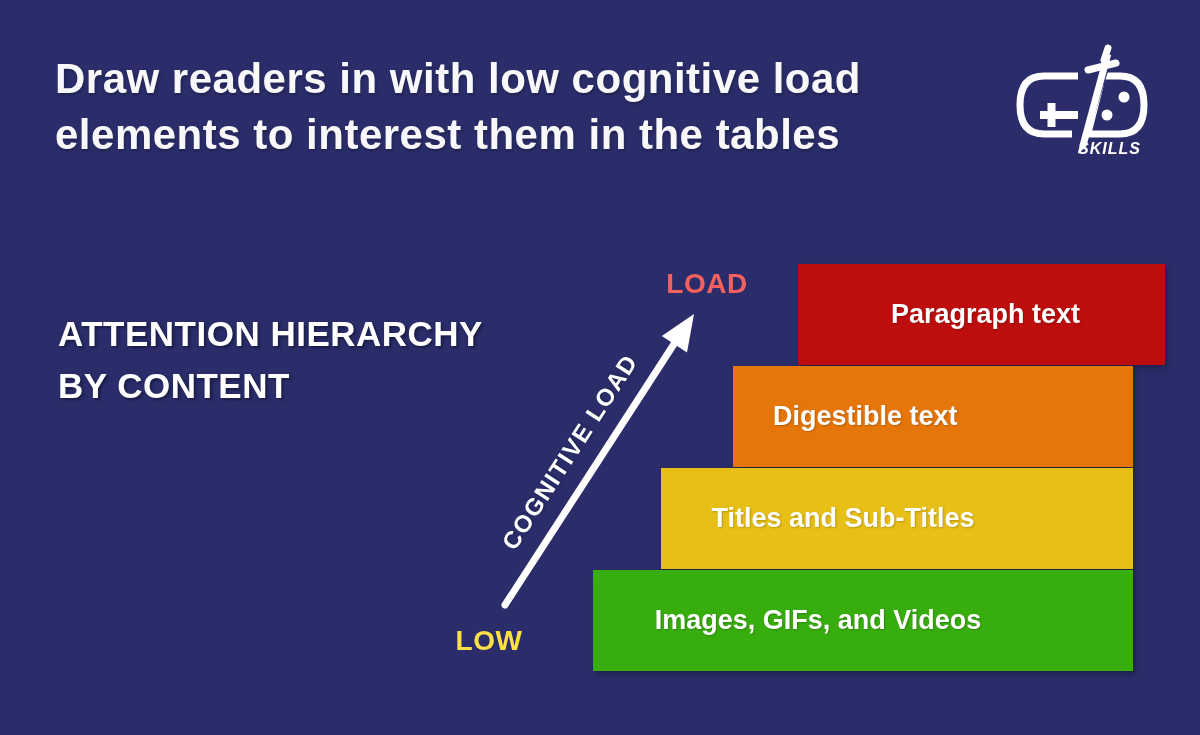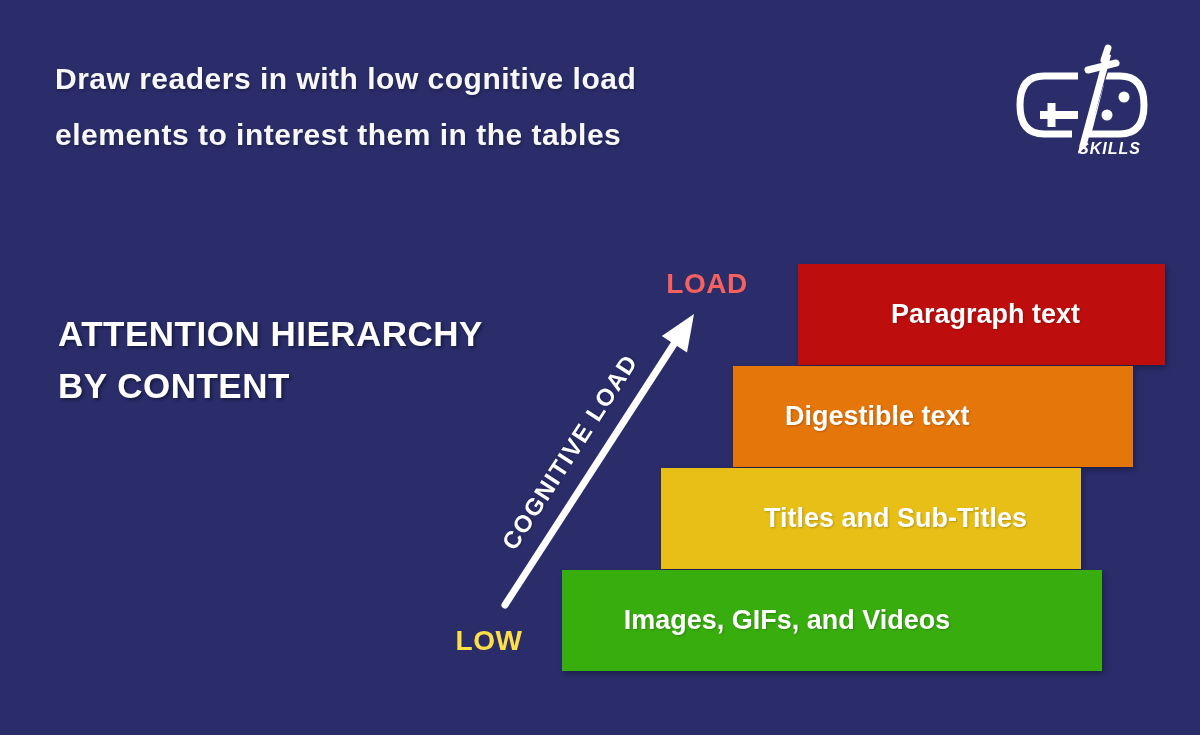--- a/index.html
+++ b/index.html
@@ -10,21 +10,21 @@
   .canvas{
     position:relative;
     width:1200px;height:735px;
     background:#2A2D69;
     overflow:hidden;
   }
 
   
   .title{
     position:absolute;left:55px;top:51px;
-    font-size:30px;line-height:56px;font-weight:700;
+    font-size:42px;line-height:56px;font-weight:700;
     letter-spacing:.5px;color:#F8F8FA;
     text-shadow:1px 2px 3px rgba(0,0,0,.25);
   }
   .logo{
     position:absolute;left:1012px;top:40px;width:140px;height:122px;
   }
 
   
   .heading{
     position:absolute;left:58px;top:308px;
@@ -53,23 +53,23 @@
 
   
   .bar{
     position:absolute;
     display:flex;align-items:center;justify-content:center;
     color:#FFFFFF;font-weight:700;font-size:27px;
     box-shadow:2px 3px 5px rgba(15,17,45,.45);
     text-shadow:1px 1px 2px rgba(0,0,0,.22);
   }
   .bar-0{left:798px;top:264px;width:335px;height:101px;}
-  .bar-1{left:733px;top:366px;width:400px;height:101px;justify-content:flex-start;padding-left:52px;box-sizing:border-box;}
-  .bar-2{left:661px;top:468px;width:420px;height:101px;justify-content:flex-end;}
-  .bar-3{left:562px;top:570px;width:540px;height:101px;text-align:right;}
+  .bar-1{left:733px;top:366px;width:400px;height:101px;justify-content:flex-start;padding-left:40px;box-sizing:border-box;}
+  .bar-2{left:661px;top:468px;width:472px;height:101px;}
+  .bar-3{left:593px;top:570px;width:540px;height:101px;text-align:right;}
   .bar-0 .bar-label{transform:translateX(-12px);}
   .bar-2 .bar-label{transform:translateX(-54px);}
   .bar-3 .bar-label{transform:translateX(-45px);}
   .two-line{display:flex;flex-direction:column;line-height:37px;}
 </style>
 </head>
 <body>
 
 <div class="canvas">
 

